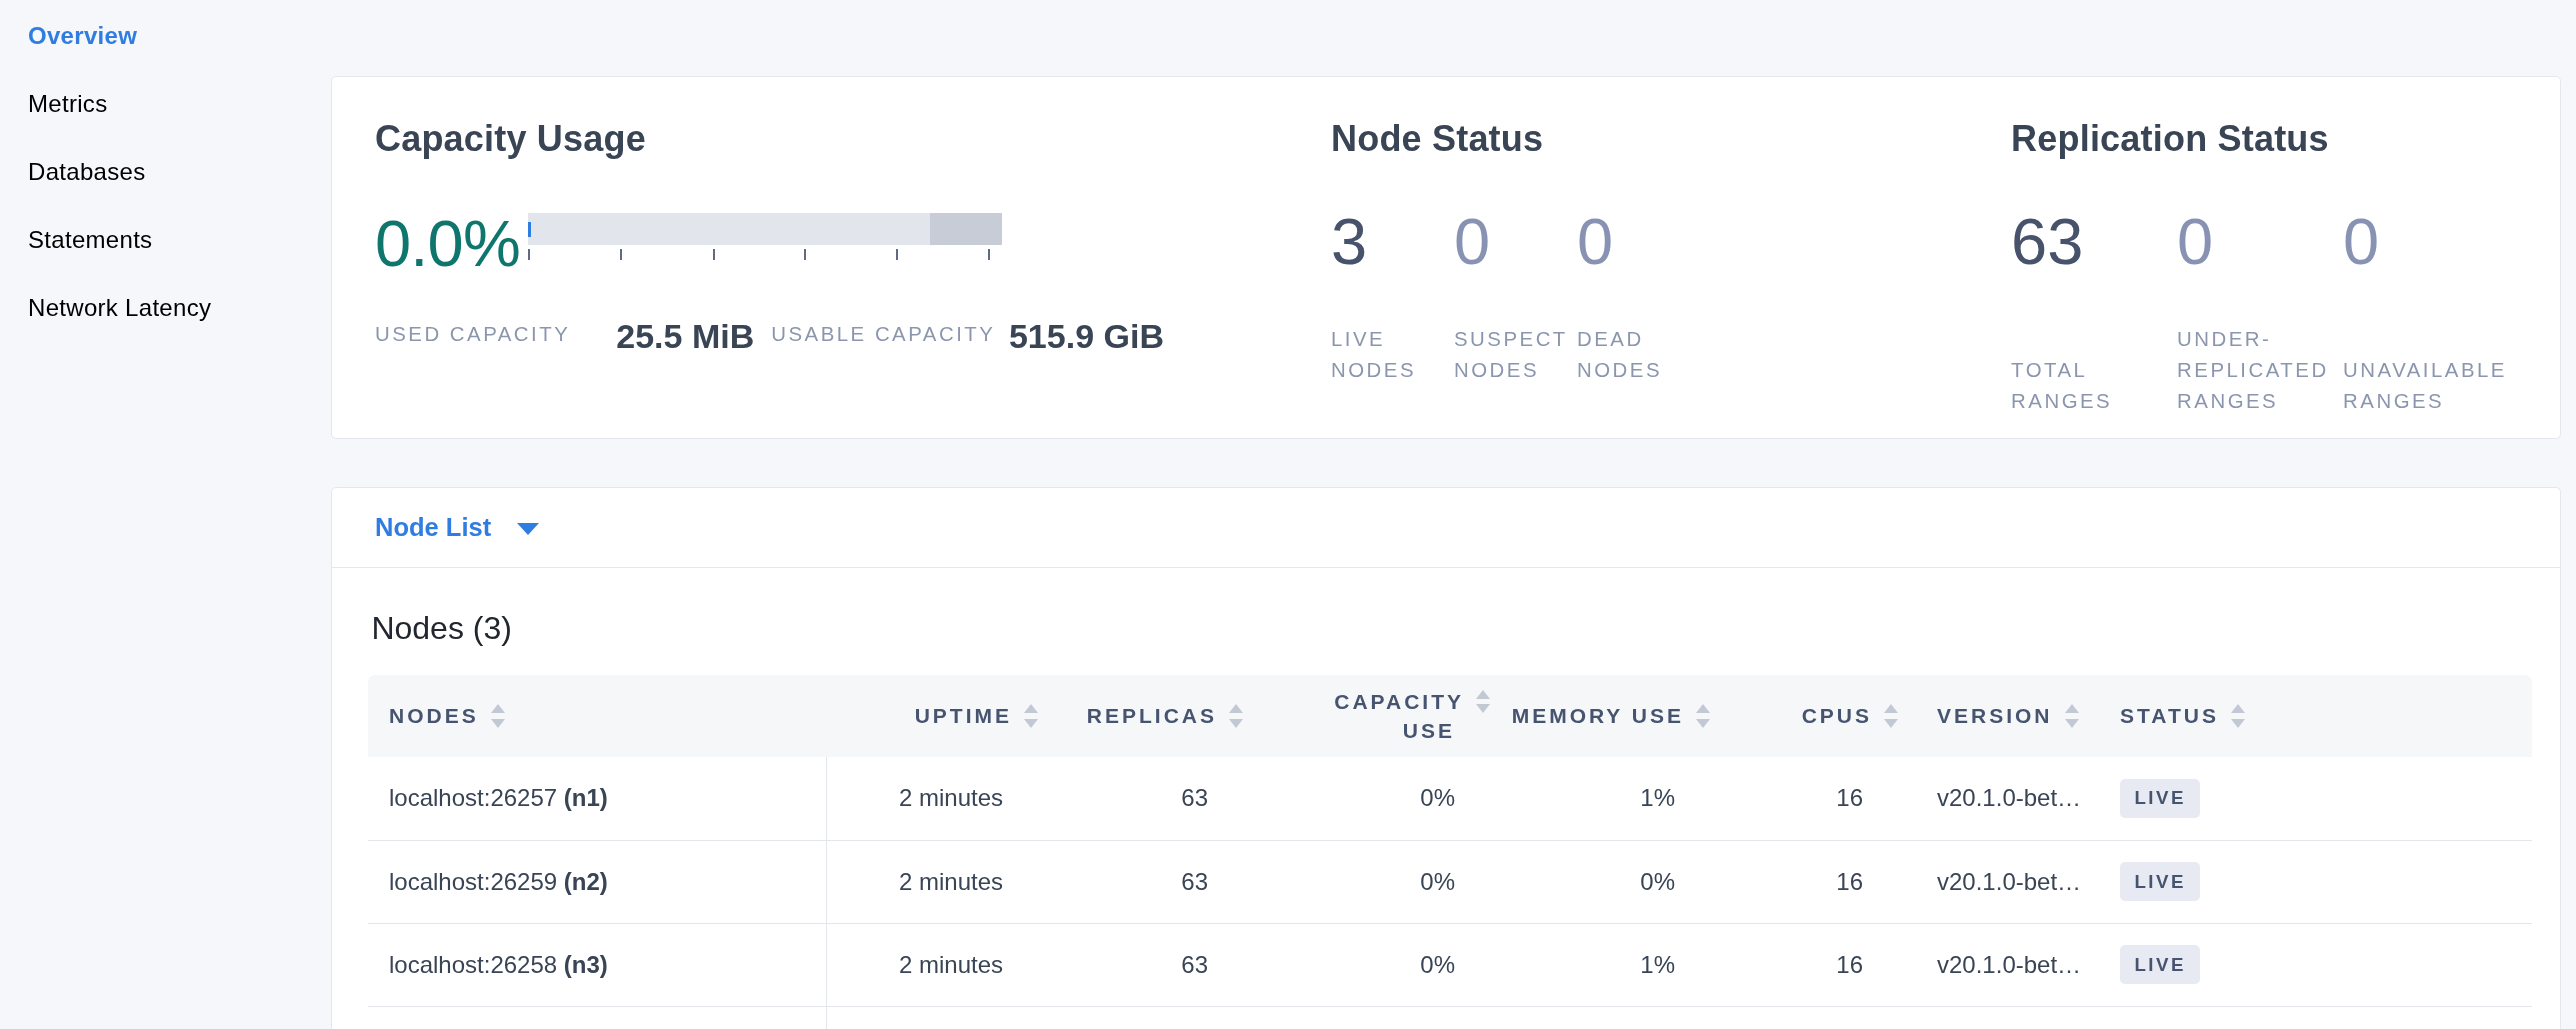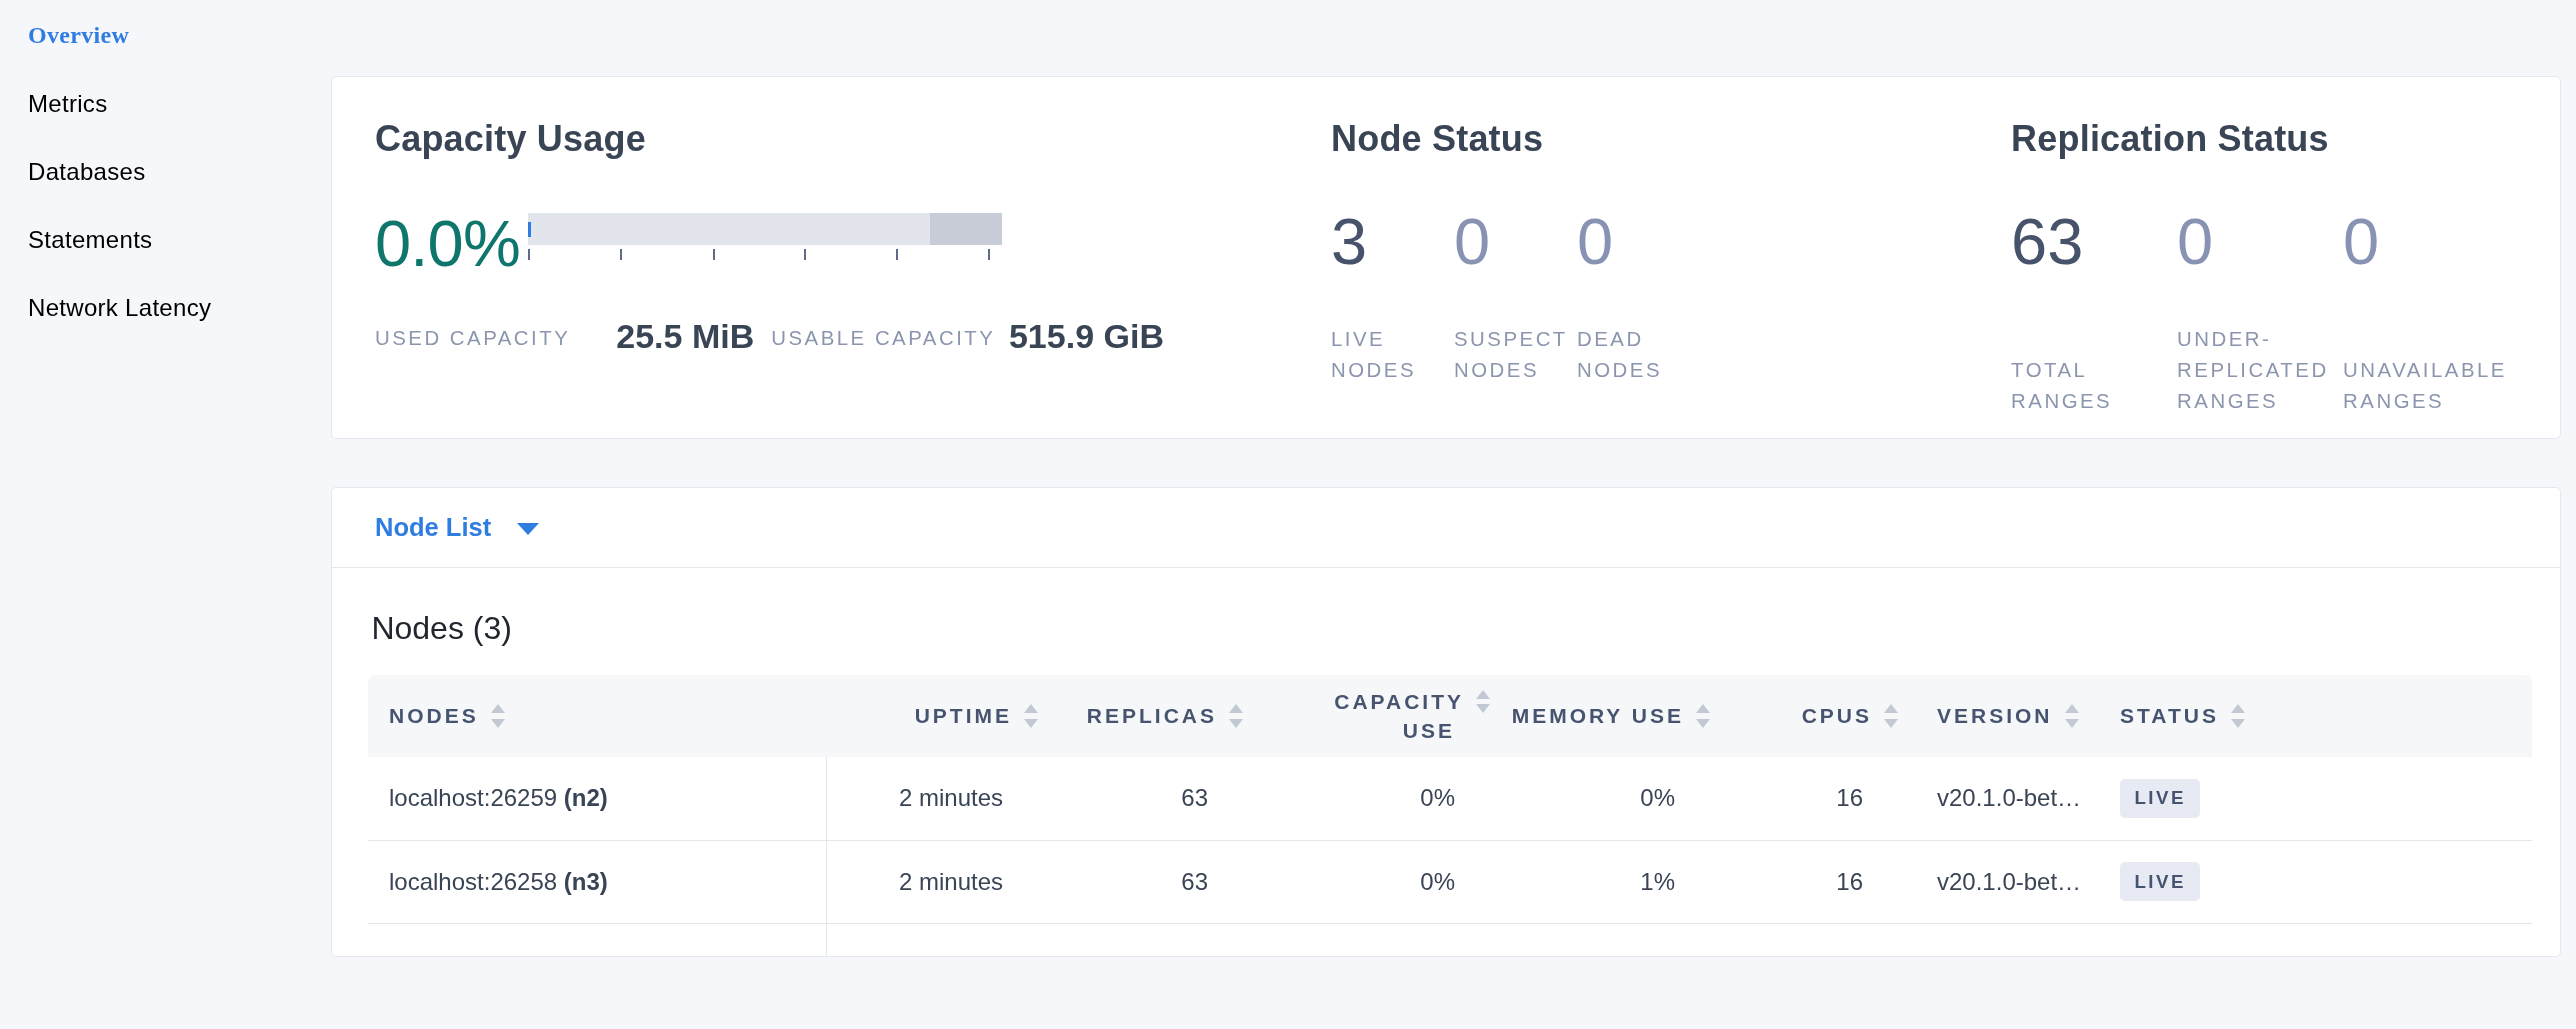--- a/index.html
+++ b/index.html
@@ -11,21 +11,21 @@
   }
   .page { display: flex; width: 100%; height: 100%; }
 
   
   .sidebar { width: 331px; flex: none; padding-top: 1.7px; }
   .side-item {
     height: 68px; display: flex; align-items: center;
     padding-left: 28px; font-size: 24px; font-weight: 500;
     color: #000000; cursor: pointer; letter-spacing: 0.3px;
   }
-  .side-item.active { color: #2f7de1; font-weight: 700; font-family: Liberation Serif, serif; }
+  .side-item.active { color: #2f7de1; font-weight: 700; }
 
   
   .main { flex: 1; padding: 36px 15.3px 0 0; margin-top: 40px; }
   .card {
     background: #ffffff; border: 1.7px solid #e4e7ed; border-radius: 5.1px;
   }
 
   
   .overview-card { display: flex; height: 363px; }
   .sec { padding-top: 44px; }
@@ -41,21 +41,21 @@
   .seg-light { width: 84.8%; background: #e3e5ec; }
   .seg-dark  { width: 15.2%; background: #c8ccd6; }
   .used-sliver { position: absolute; left: 0; top: 8.5px; width: 3.4px; height: 15.3px; background: #2f7de1; }
   .ticks { position: relative; height: 12px; margin-top: 4.2px; }
   .tick { position: absolute; top: 0; width: 1.7px; height: 11px; background: #5f6b85; }
   .tick.t1{left:0}.tick.t2{left:19.5%}.tick.t3{left:39%}.tick.t4{left:58.3%}.tick.t5{left:77.7%}.tick.t6{left:97.1%}
   .tick-labels { position: relative; height: 25.5px; margin-top: 5.1px; font-size: 20.4px; color: #8b96ae; }
   .tick-lab { position: absolute; transform: translateX(-50%); white-space: nowrap; }
   .tick-lab.l1{left:0.4%}.tick-lab.l2{left:39%}.tick-lab.l3{left:77.7%}
 
-  .cap-metrics { display: flex; align-items: flex-end; margin-top: 44px; }
+  .cap-metrics { display: flex; align-items: flex-start; margin-top: 44px; }
   .cap-label { font-size: 20.4px; letter-spacing: 2.5px; color: #8b96ae; line-height: 31px; font-weight: 500; }
   .cap-value { font-size: 34px; font-weight: 700; color: #394455; line-height: 1.05; margin-left: 46px; }
   .cap-value.second { margin-left: 13.6px; }
   .cap-metric-2 { margin-left: 17px; }
 
   .stats-row { display: flex; margin-top: 54px; }
   .labels-row { display: flex; align-items: flex-end; margin-top: 51px; }
   .stat-col-n { width: 123px; flex: none; }
   .stat-col-r { width: 166px; flex: none; }
   .stat-value { font-size: 65px; line-height: 0.95; font-weight: 500; color: #46536b; }
@@ -305,20 +305,30 @@
                   <span class="sort">
                       <span class="up"></span>
                       <span class="down"></span>
                     </span>
                 </div>
               </th>
             </tr>
           </thead>
           <tbody>
             <tr>
+              <td class="c-node"><span>localhost:26257</span> <span class="node-id">(n1)</span></td>
+              <td class="num pad-sort">2 minutes</td>
+              <td class="num pad-sort">63</td>
+              <td class="num pad-sort">0%</td>
+              <td class="num pad-sort">1%</td>
+              <td class="num pad-sort">16</td>
+              <td class="c-version">v20.1.0-bet…</td>
+              <td class="c-status"><span class="badge-live">LIVE</span></td>
+            </tr>
+            <tr>
               <td class="c-node"><span>localhost:26259</span> <span class="node-id">(n2)</span></td>
               <td class="num pad-sort">2 minutes</td>
               <td class="num pad-sort">63</td>
               <td class="num pad-sort">0%</td>
               <td class="num pad-sort">0%</td>
               <td class="num pad-sort">16</td>
               <td class="c-version">v20.1.0-bet…</td>
               <td class="c-status"><span class="badge-live">LIVE</span></td>
             </tr>
             <tr>

